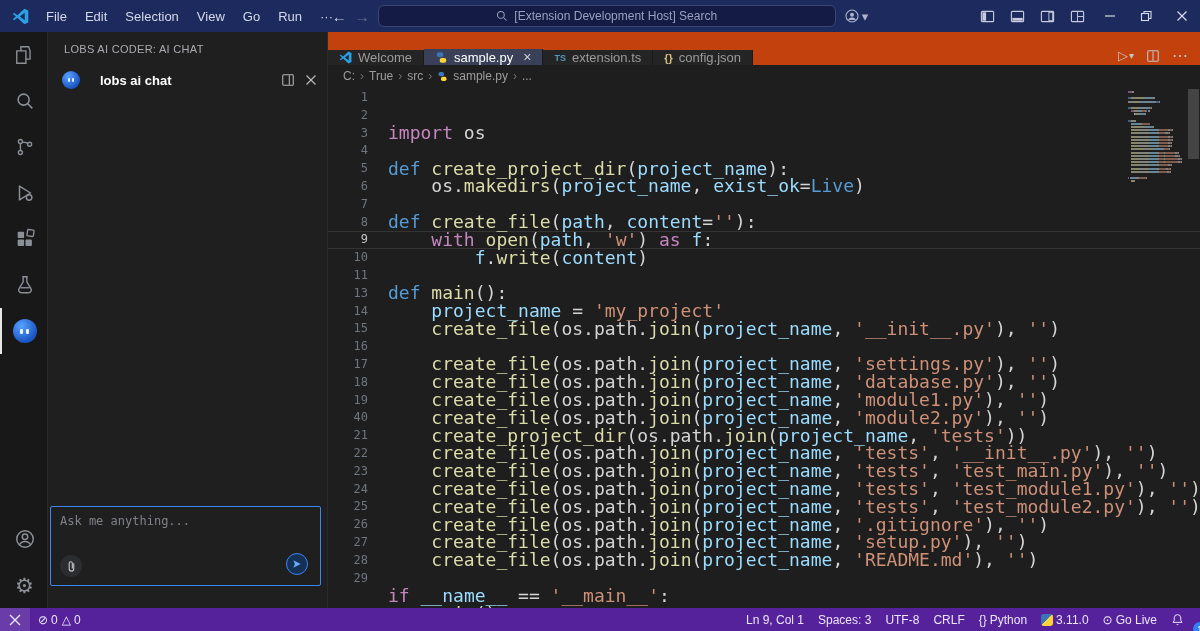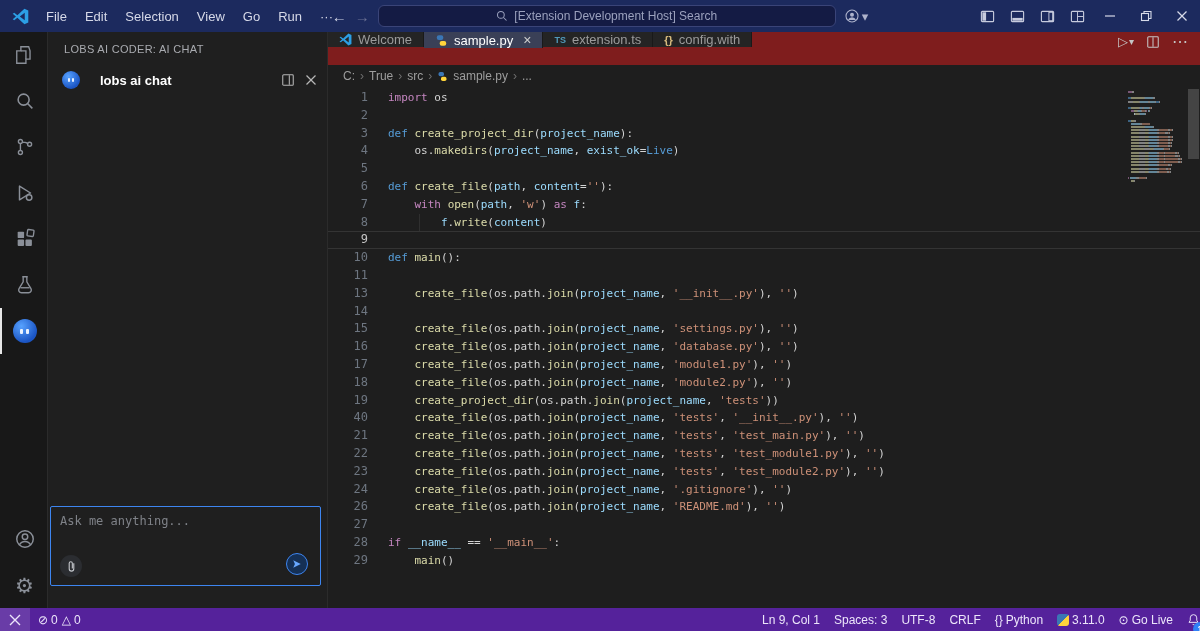--- a/index.html
+++ b/index.html
@@ -50,58 +50,58 @@
   .chat-body { flex:1; }
   .chat-input { margin:0 6px 22px 2px; height:80px; border:1px solid #3d85f0; background:#1f1f1f; position:relative; border-radius:2px; }
   .chat-placeholder { position:absolute; top:7px; left:9px; color:#7f8288; font-family:"DejaVu Sans Mono", monospace; font-size:12px; }
   .attach-btn { position:absolute; left:9px; bottom:8px; width:22px; height:22px; border-radius:50%; background:#2b2d31;
     display:flex; align-items:center; justify-content:center; color:#c4c7cc; }
   .send-btn { position:absolute; right:12px; bottom:10px; width:22px; height:22px; border-radius:50%; background:#153055;
     border:1.5px solid #3d85f0; display:flex; align-items:center; justify-content:center; color:#67a8ff; }
 
   
   .editor { flex:1; display:flex; flex-direction:column; min-width:0; }
-  .tabbar { height:33px; background:#7f1d1d; display:flex; align-items:flex-start; }
+  .tabbar { height:33px; background:#c2410c; display:flex; align-items:flex-end; }
   .tab { display:flex; align-items:center; gap:6px; padding:0 11px; font-size:13px; color:#9b9b9b; background:#242424;
     border-right:1px solid #191919; white-space:nowrap; }
   .tab.active { background:#3a4057; color:#ffffff; }
   .tab .close { margin-left:4px; color:#cfcfcf; font-size:14px; }
   .tab-icon-ts { color:#519aba; font-size:9px; font-weight:bold; border:0; }
   .tab-icon-json { color:#d7ba7d; font-size:11px; font-weight:bold; }
   .tab-actions { margin-left:auto; display:flex; align-items:center; gap:12px; padding-right:12px; color:#c5c5c5; }
   .run-combo { display:flex; align-items:center; gap:1px; font-size:13px; }
   .breadcrumb { height:22px; display:flex; align-items:center; gap:5px; padding-left:15px; font-size:12px; color:#9d9d9d; background:#1e1e1e; }
   .bc-sep { color:#6e6e6e; }
 
   
   .code-area { flex:1; position:relative; background:#1e1e1e; overflow:hidden; padding-top:2px; }
   .code-row { display:flex; height:17.8px; position:relative; }
   .code-row.current { box-shadow: inset 0 1px 0 rgba(255,255,255,.10), inset 0 -1px 0 rgba(255,255,255,.10); }
   .gutter { width:60px; padding-right:20px; flex:none; text-align:right; color:#6e7681; font-family:"DejaVu Sans Mono", monospace;
     font-size:12px; line-height:17.8px; }
   .current .gutter { color:#c6c6c6; }
-  .code-content { position:relative; white-space:pre; font-family:"DejaVu Sans Mono", monospace; font-size:11px; line-height:17.8px; }
+  .code-content { position:relative; white-space:pre; font-family:"DejaVu Sans Mono", monospace; font-size:18px; line-height:17.8px;margin-top:35px; }
   .indent-guide { position:absolute; top:0; bottom:0; width:1px; background:rgba(255,255,255,.08); }
   .tk-t{color:#d4d4d4}.tk-k1{color:#569cd6}.tk-k2{color:#c586c0}.tk-fn{color:#dcdcaa}.tk-v{color:#9cdcfe}.tk-s{color:#ce9178}
 
   
   .minimap { position:absolute; top:4px; right:14px; width:62px; padding-left:4px; overflow:hidden; }
   .mm-row { height:2.2px; margin-bottom:1px; white-space:nowrap; font-size:0; }
   .mm-tok { display:inline-block; height:2px; opacity:.55; }
   .bg-t{background:#d4d4d4}.bg-k1{background:#569cd6}.bg-k2{background:#c586c0}.bg-fn{background:#dcdcaa}.bg-v{background:#9cdcfe}.bg-s{background:#ce9178}
   .mm-space{background:transparent}
   .scrollbar { position:absolute; top:0; right:0; bottom:0; width:13px; }
   .scroll-thumb { position:absolute; top:2px; left:1px; right:1px; height:70px; background:rgba(140,140,140,.35); }
 
   
   .statusbar { height:23px; background:#55229b; display:flex; align-items:center; color:#ece5fa; font-size:12px; }
   .sb-remote { height:23px; padding:0 9px; display:flex; align-items:center; background:rgba(255,255,255,.12); }
   .sb-left { display:flex; align-items:center; gap:4px; padding-left:8px; }
   .sb-group { display:flex; align-items:center; gap:3px; }
-  .sb-right { margin-left:auto; display:flex; align-items:center; gap:14px; padding-right:0; }
+  .sb-right { margin-left:auto; display:flex; align-items:center; gap:14px; padding-right:16px; }
   .pyicon { width:12px; height:12px; border-radius:3px; background:linear-gradient(135deg,#3a76b5 50%,#ffd43b 50%); display:inline-block; }
   svg { display:block; }
 </style>
 </head>
 <body>
 
 <div class="titlebar">
   <div class="tb-left">
     <span class="vscode-logo">
       <svg width="17" height="17" viewBox="0 0 24 24">
@@ -302,21 +302,21 @@
           </svg>
         <span>sample.py</span>
         <span class="close">×</span>
       </div>
       <div class="tab">
         <span class="tab-icon-ts">TS</span>
         <span>extension.ts</span>
       </div>
       <div class="tab">
         <span class="tab-icon-json">{}</span>
-        <span>config.with</span>
+        <span>config.json</span>
       </div>
       <div class="tab-actions">
         <span class="run-combo">
           <span>▷</span>
             <span style="font-size:10px">▾</span>
         </span>
         <span>
           <svg width="14" height="14" viewBox="0 0 16 16" fill="none" stroke="#c5c5c5" stroke-width="1.2">
               <rect x="2" y="2" width="12" height="12" rx="1"></rect>
               <line x1="8" y1="2.5" x2="8" y2="13.5"></line>
@@ -379,20 +379,21 @@
           <div class="code-row current">
             <span class="gutter">9</span>
             <span class="code-content"></span>
           </div>
           <div class="code-row">
             <span class="gutter">10</span>
             <span class="code-content"><span class="tk-k1">def </span><span class="tk-fn">main</span><span class="tk-t">():</span></span>
           </div>
           <div class="code-row">
             <span class="gutter">11</span>
+            <span class="code-content"><span class="tk-t">    </span><span class="tk-v">project_name</span><span class="tk-t"> = </span><span class="tk-s">'my_project'</span></span>
           </div>
           <div class="code-row">
             <span class="gutter">13</span>
             <span class="code-content"><span class="tk-t">    </span><span class="tk-fn">create_file</span><span class="tk-t">(os.path.</span><span class="tk-fn">join</span><span class="tk-t">(</span><span class="tk-v">project_name</span><span class="tk-t">, </span><span class="tk-s">'__init__.py'</span><span class="tk-t">), </span><span class="tk-s">''</span><span class="tk-t">)</span></span>
           </div>
           <div class="code-row">
             <span class="gutter">14</span>
           </div>
           <div class="code-row">
             <span class="gutter">15</span>
@@ -426,20 +427,24 @@
             <span class="gutter">22</span>
             <span class="code-content"><span class="tk-t">    </span><span class="tk-fn">create_file</span><span class="tk-t">(os.path.</span><span class="tk-fn">join</span><span class="tk-t">(</span><span class="tk-v">project_name</span><span class="tk-t">, </span><span class="tk-s">'tests'</span><span class="tk-t">, </span><span class="tk-s">'test_module1.py'</span><span class="tk-t">), </span><span class="tk-s">''</span><span class="tk-t">)</span></span>
           </div>
           <div class="code-row">
             <span class="gutter">23</span>
             <span class="code-content"><span class="tk-t">    </span><span class="tk-fn">create_file</span><span class="tk-t">(os.path.</span><span class="tk-fn">join</span><span class="tk-t">(</span><span class="tk-v">project_name</span><span class="tk-t">, </span><span class="tk-s">'tests'</span><span class="tk-t">, </span><span class="tk-s">'test_module2.py'</span><span class="tk-t">), </span><span class="tk-s">''</span><span class="tk-t">)</span></span>
           </div>
           <div class="code-row">
             <span class="gutter">24</span>
             <span class="code-content"><span class="tk-t">    </span><span class="tk-fn">create_file</span><span class="tk-t">(os.path.</span><span class="tk-fn">join</span><span class="tk-t">(</span><span class="tk-v">project_name</span><span class="tk-t">, </span><span class="tk-s">'.gitignore'</span><span class="tk-t">), </span><span class="tk-s">''</span><span class="tk-t">)</span></span>
+          </div>
+          <div class="code-row">
+            <span class="gutter">25</span>
+            <span class="code-content"><span class="tk-t">    </span><span class="tk-fn">create_file</span><span class="tk-t">(os.path.</span><span class="tk-fn">join</span><span class="tk-t">(</span><span class="tk-v">project_name</span><span class="tk-t">, </span><span class="tk-s">'setup.py'</span><span class="tk-t">), </span><span class="tk-s">''</span><span class="tk-t">)</span></span>
           </div>
           <div class="code-row">
             <span class="gutter">26</span>
             <span class="code-content"><span class="tk-t">    </span><span class="tk-fn">create_file</span><span class="tk-t">(os.path.</span><span class="tk-fn">join</span><span class="tk-t">(</span><span class="tk-v">project_name</span><span class="tk-t">, </span><span class="tk-s">'README.md'</span><span class="tk-t">), </span><span class="tk-s">''</span><span class="tk-t">)</span></span>
           </div>
           <div class="code-row">
             <span class="gutter">27</span>
             <span class="code-content"></span>
           </div>
           <div class="code-row">

